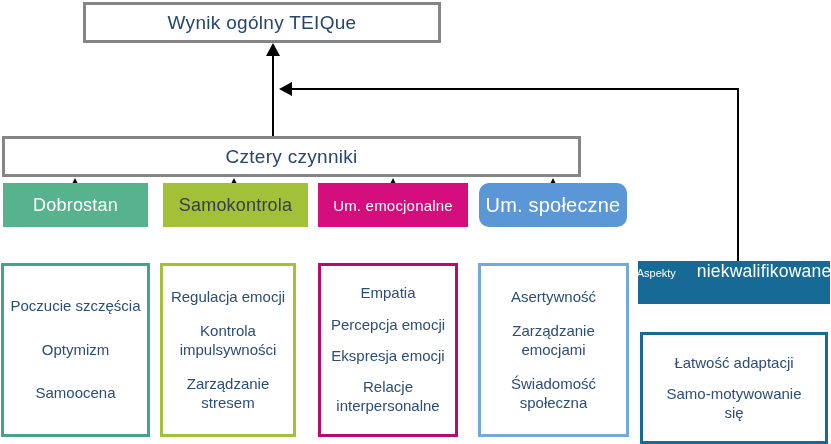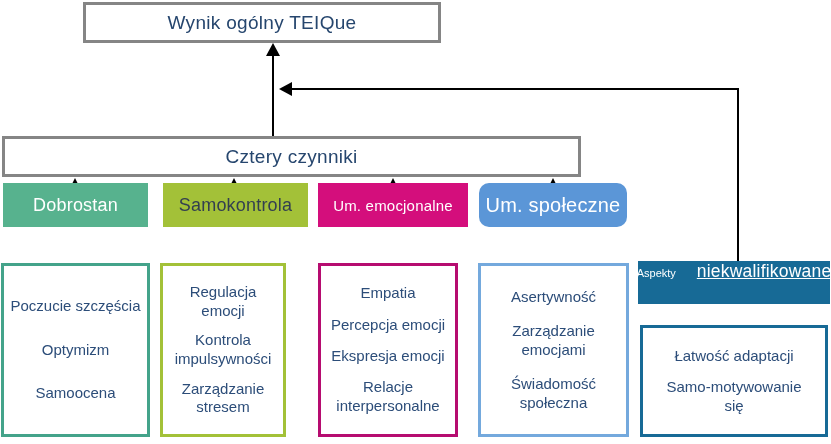--- a/index.html
+++ b/index.html
@@ -43,35 +43,35 @@
   .facet-box {
     position: absolute; top: 263px; height: 174px;
     background: #ffffff;
     display: flex; flex-direction: column;
     justify-content: space-evenly; align-items: center;
     text-align: center;
     color: #2c4d79; font-size: 15px; line-height: 1.25;
     padding: 6px 4px;
   }
   .fb-0 { left: 1px;   width: 149px; border: 3px solid #44a38a; }
-  .fb-1 { left: 160px; width: 126px; border: 3px solid #a3c138; }
+  .fb-1 { left: 160px; width: 136px; border: 3px solid #a3c138; }
   .fb-2 { left: 318px; width: 140px; border: 3px solid #b60c70; }
   .fb-3 { left: 478px; width: 151px; border: 3px solid #74a9dd; }
 
   
   .aspects-header {
     position: absolute; left: 638px; top: 261px; width: 192px; height: 43px;
     background: #176a96;
     display: flex; align-items: baseline; justify-content: center; gap: 21px;
     color: #ffffff;
   }
   .aspects-header .small-word { font-size: 11px; }
-  .aspects-header .big-word { font-size: 17.5px; letter-spacing: 0.2px; text-decoration: underline; }
+  .aspects-header .big-word { font-size: 17.5px; letter-spacing: 0.2px; }
   .aspects-facets {
-    position: absolute; left: 640px; top: 325px; width: 188px; height: 112px;
+    position: absolute; left: 640px; top: 332px; width: 188px; height: 112px;
     background: #ffffff; border: 3px solid #176a96;
     display: flex; flex-direction: column;
     justify-content: space-evenly; align-items: center;
     text-align: center;
     color: #2c4d79; font-size: 15px; line-height: 1.25;
     padding: 6px 18px;
   }
   .facet-item { width: 100%; }
 </style>
 </head>

